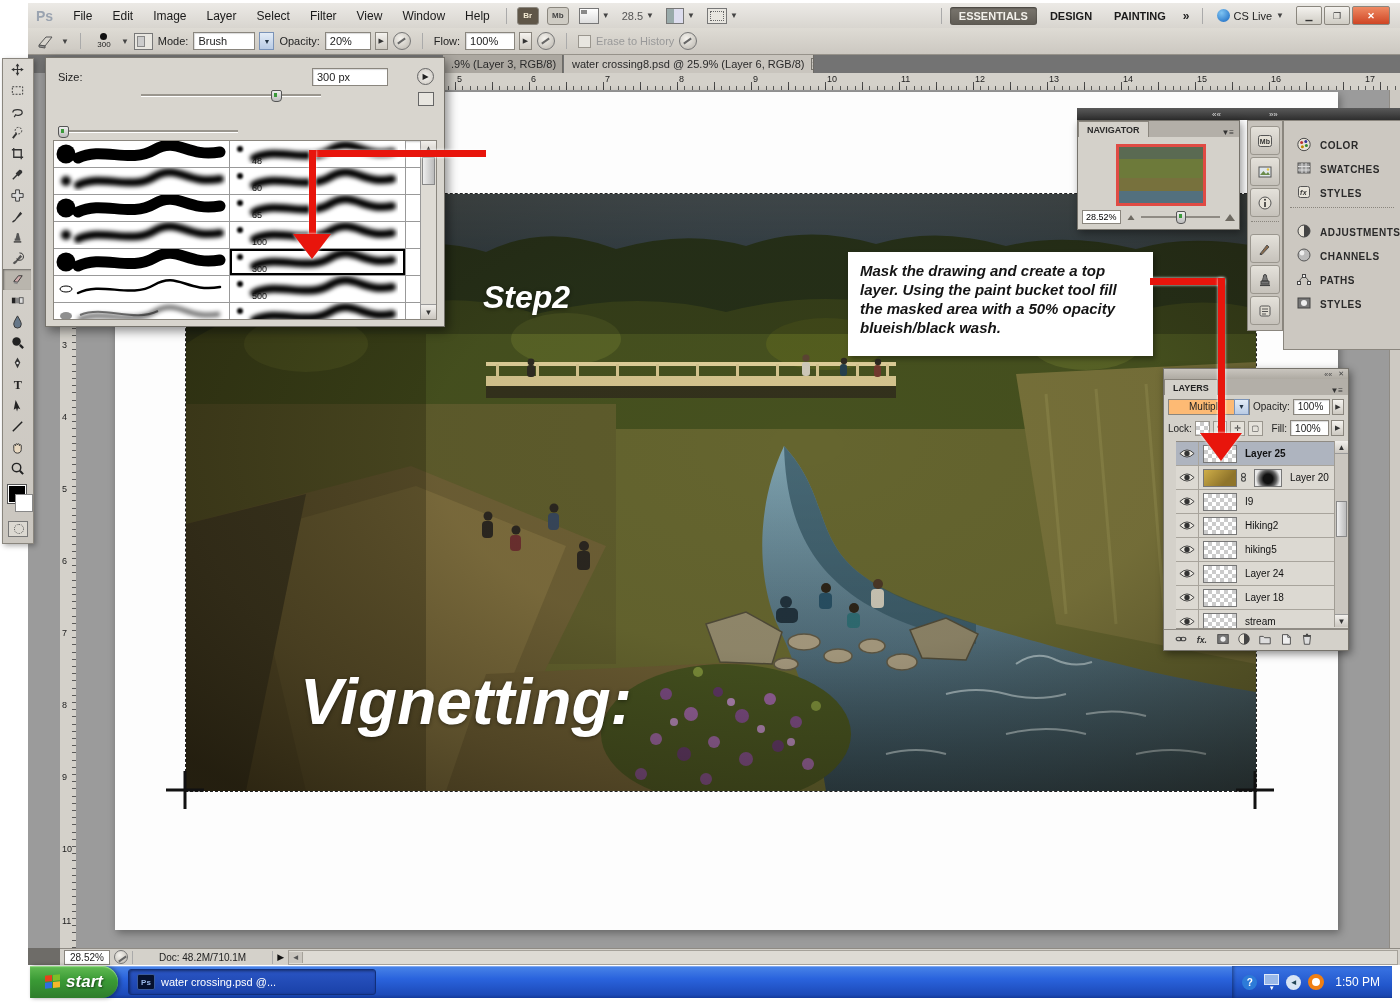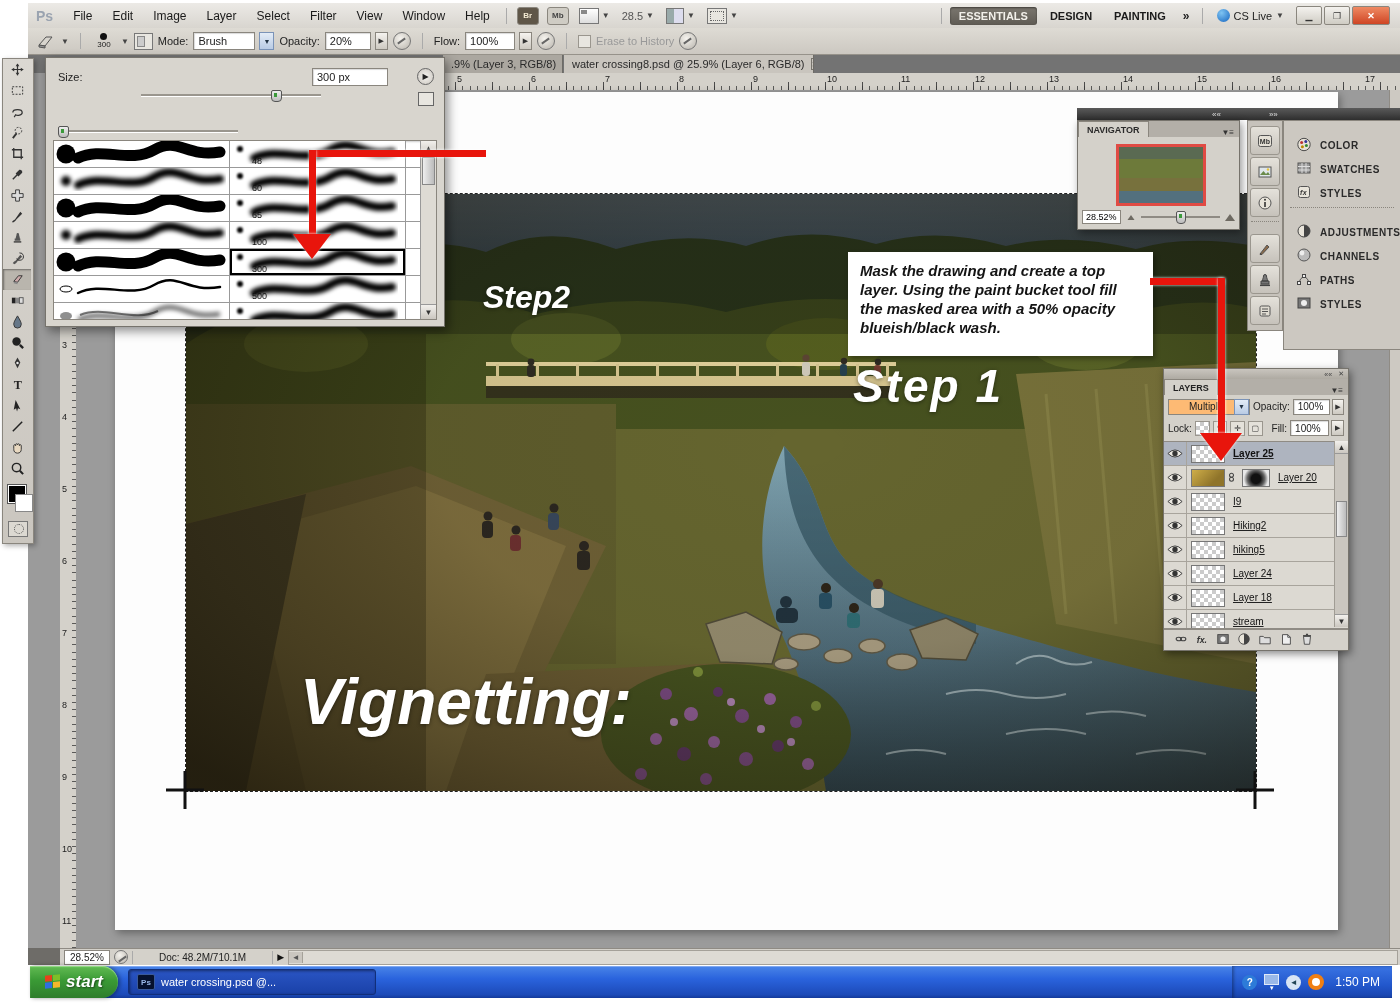--- a/index.html
+++ b/index.html
@@ -169,21 +169,21 @@
   .lp-tabrow{height:16px;background:#b3afa8;display:flex;align-items:flex-end;}
   .lp-tab{background:#d4d1ca;border:1px solid #8a867e;border-bottom:none;height:15px;padding:0 8px;
     font-size:9px;font-weight:bold;display:flex;align-items:center;}
   .lp-blend{height:23px;display:flex;align-items:center;gap:3px;padding:0 4px;}
   .lp-select{width:88px;height:16px;background:#fdba74;border:1px solid #8a867e;display:flex;align-items:center;
     font-size:10px;padding-left:20px;box-sizing:border-box;}
   .lp-select .dd-btn{margin-left:auto;height:14px;}
   .lp-lockrow{height:20px;display:flex;align-items:center;gap:3px;padding:0 4px;}
   .lock-ico{width:13px;height:13px;border:1px solid #9a968e;background:#e4e1da;font-size:8px;
     display:inline-flex;align-items:center;justify-content:center;color:#333;}
-  .layer-list{position:absolute;left:0;right:0;top:72px;height:186px;background:#701a75;overflow:hidden;border-top:1px solid #8f8b84;border-bottom:1px solid #8f8b84;text-decoration:underline;}
+  .layer-list{position:absolute;left:12px;right:0;top:72px;height:186px;background:#701a75;overflow:hidden;border-top:1px solid #8f8b84;border-bottom:1px solid #8f8b84;}
   .lrow{height:23px;display:flex;align-items:center;border-bottom:1px solid #a8a49c;background:#dcd9d2;}
   .lrow.sel{background:#aeb4bf;}
   .lrow .eye{width:22px;height:100%;border-right:1px solid #a8a49c;display:flex;align-items:center;justify-content:center;flex:none;}
   .lthumb{width:34px;height:18px;border:1px solid #777;margin-left:4px;flex:none;box-sizing:border-box;}
   .lthumb.checker,.checker{background-color:#fff;background-image:
     linear-gradient(45deg,#cbcbcb 25%,transparent 25%,transparent 75%,#cbcbcb 75%),
     linear-gradient(45deg,#cbcbcb 25%,transparent 25%,transparent 75%,#cbcbcb 75%);
     background-size:8px 8px;background-position:0 0,4px 4px;}
   .lthumb.gold{background:linear-gradient(135deg,#cfae49,#8f742a 70%);}
   .lthumb.mask{width:28px;background:radial-gradient(circle at 50% 55%,#111 0 30%,#666 55%,#e8e8e8 78%);}
@@ -485,21 +485,20 @@
           <rect x="0" y="0" width="1070" height="140" fill="rgba(18,20,14,0.30)"></rect>
           <rect x="0" y="140" width="240" height="457" fill="rgba(25,22,8,0.30)"></rect>
           <rect x="0" y="0" width="1070" height="597" fill="url(#vigG)"></rect>
         </svg>
       </div>
       <div class="cropmark" style="left:51px;top:679px;"></div>
       <div class="cropmark" style="left:1121px;top:679px;"></div>
     </div>
 
     <div class="biglabel" style="left:455px;top:276px;font-size:32px;">Step2</div>
-    <div class="biglabel" style="left:825px;top:356px;font-size:46px;letter-spacing:2px;">Step 1</div>
     <div class="biglabel" style="left:272px;top:662px;font-size:64px;">Vignetting:</div>
 
     <div class="vscroll"></div>
     <div class="status-corner"></div>
     <div class="statusbar">
       <span class="status-field">28.52%</span>
       <span class="round-icon" style="width:12px;height:12px;"></span>
       <span class="doc-info">Doc: 48.2M/710.1M</span>
       <span class="tri-btn">▶</span>
       <span class="hscroll-track">

